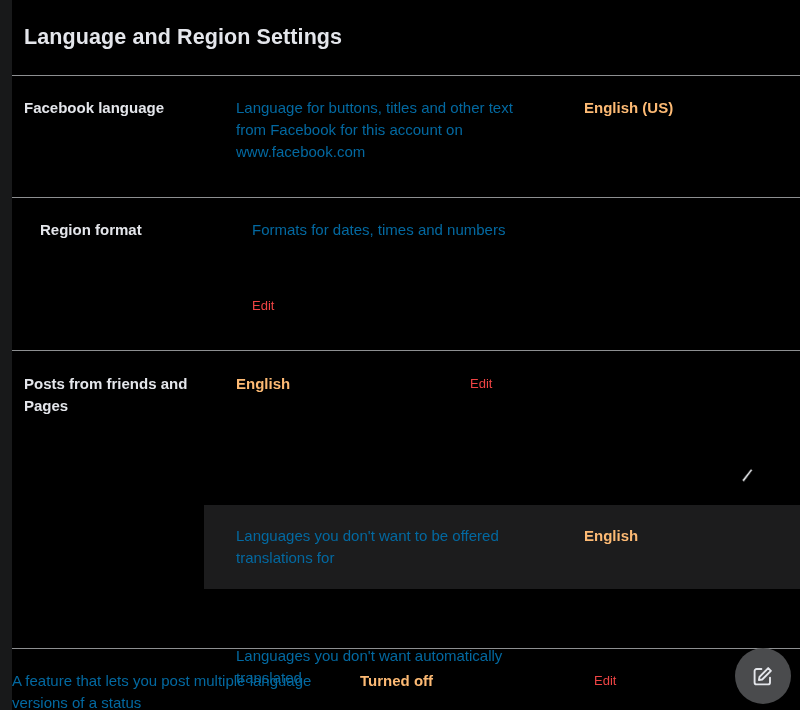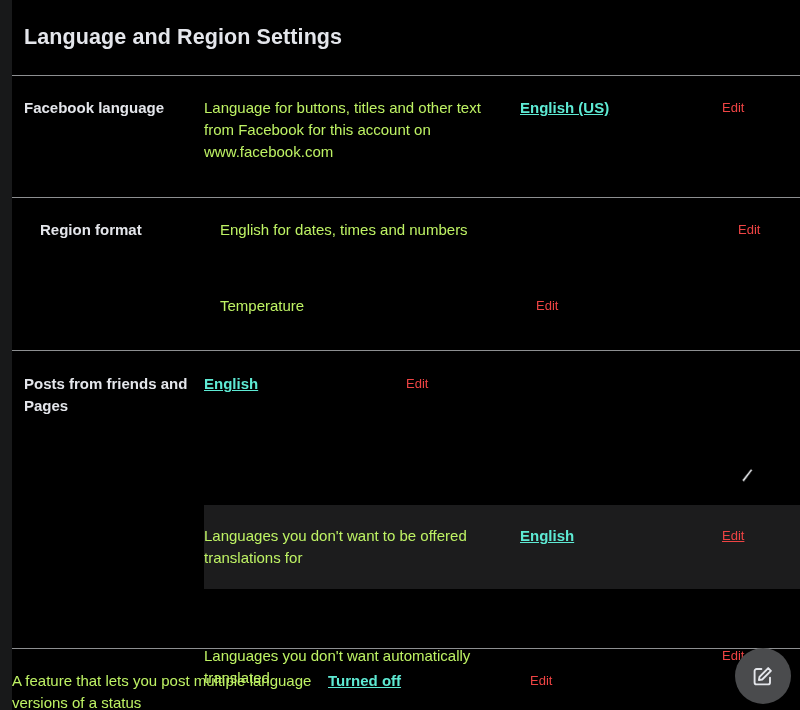--- a/index.html
+++ b/index.html
@@ -69,51 +69,51 @@
 
   
   .section {
     position: relative;
   }
 
   .line {
     position: relative;
     display: flex;
     align-items: flex-start;
+    gap: 32px;
   }
 
   .col-label {
     width: 192px;
     flex: 0 0 192px;
     padding-left: 12px;
     padding-right: 8px;
     font-size: 15px;
     font-weight: bold;
     color: #e4e6eb;
     line-height: 22px;
   }
 
   .col-desc {
     width: 316px;
     flex: 0 0 316px;
     font-size: 15px;
-    color: #bef264;
+    color: #0369a1;
     line-height: 22px;
     padding-right: 14px;
   }
 
   .col-value {
     width: 202px;
     flex: 0 0 202px;
     font-size: 15px;
     font-weight: bold;
-    color: #5eead4;
+    color: #fdba74;
     line-height: 22px;
     padding-right: 8px;
-    text-decoration: underline;
   }
 
   .col-edit {
     flex: 1 1 auto;
     font-size: 13px;
     color: #ef4444;
     line-height: 22px;
     white-space: nowrap;
     cursor: pointer;
   }
@@ -195,27 +195,26 @@
         <div class="col-desc">Language for buttons, titles and other text from Facebook for this account on www.facebook.com</div>
         <div class="col-value">English (US)</div>
         <div class="col-edit">Edit</div>
       </div>
     </div>
     <div class="divider"></div>
 
     <div class="section sec-region">
       <div class="line line1">
         <div class="col-label">Region format</div>
-        <div class="col-desc">English for dates, times and numbers</div>
+        <div class="col-desc">Formats for dates, times and numbers</div>
         <div class="col-value"></div>
         <div class="col-edit">Edit</div>
       </div>
       <div class="line line2">
         <div class="col-label"></div>
-        <div class="col-desc">Temperature</div>
         <div class="col-edit">Edit</div>
       </div>
     </div>
     <div class="divider"></div>
 
     <div class="section sec-posts">
       <div class="line line1">
         <div class="col-label">Posts from friends and Pages</div>
         <div class="col-value">English</div>
         <div class="col-edit">Edit</div>

